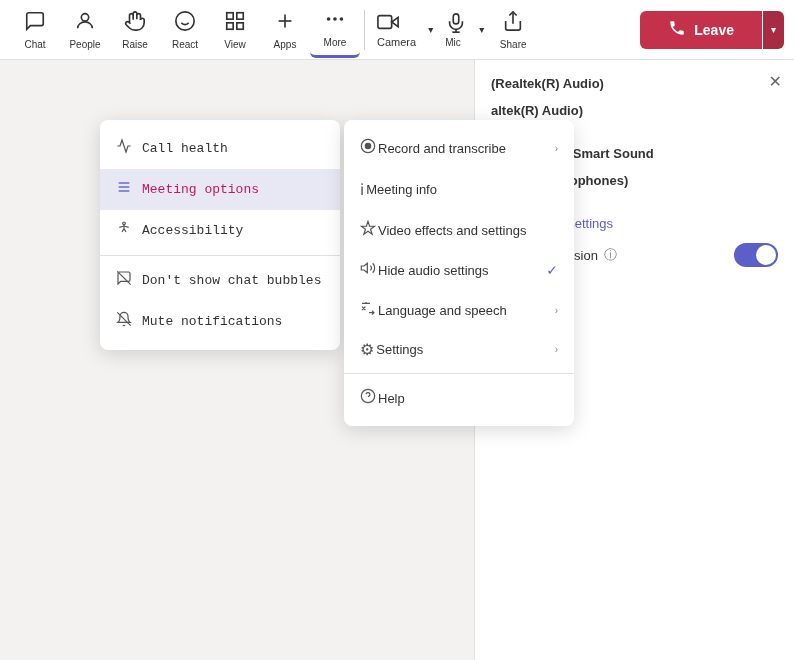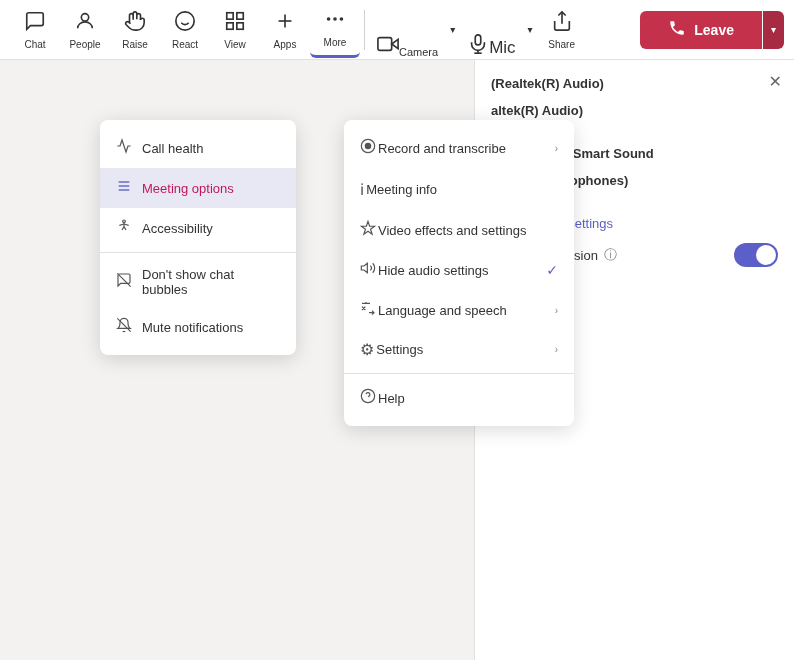--- a/index.html
+++ b/index.html
@@ -47,21 +47,22 @@
       background: #d0d0d0;
       margin: 0 4px;
     }
     .toolbar-split {
       display: flex;
       align-items: center;
       height: 56px;
     }
     .toolbar-split .main-btn {
       display: flex;
-      align-items: flex-end;
+      flex-direction: column;
+      align-items: flex-start;
       justify-content: center;
       padding: 0 8px;
       height: 56px;
       cursor: pointer;
       border-radius: 6px 0 0 6px;
       color: #333;
     }
     .toolbar-split .arrow-btn {
       display: flex;
       align-items: center;
@@ -174,26 +175,27 @@
       height: 20px;
       background: #fff;
       border-radius: 50%;
     }
 
     
     .left-menu {
       position: absolute;
       left: 100px;
       top: 60px;
-      width: 196px;
+      width: 240px;
       background: #fff;
       border-radius: 8px;
       box-shadow: 0 4px 20px rgba(0,0,0,0.15);
       padding: 8px 0;
       z-index: 30;
+      font-family: Liberation Mono, monospace;
     }
     .left-menu-item {
       display: flex;
       align-items: center;
       padding: 10px 16px;
       cursor: pointer;
       color: #333;
       font-size: 13px;
       gap: 10px;
     }
@@ -341,21 +343,21 @@
   <div class="toolbar-split">
     <div class="main-btn">
       <div>
         <svg width="22" height="22" viewBox="0 0 24 24" fill="none" stroke="#333" stroke-width="1.8">
             <rect x="9" y="2" width="6" height="11" rx="3"></rect>
             <path d="M19 10v2a7 7 0 0 1-14 0v-2"></path>
             <line x1="12" y1="19" x2="12" y2="22"></line>
             <line x1="8" y1="22" x2="16" y2="22"></line>
           </svg>
       </div>
-      <span style="font-size:17px;color:#333">Mic</span>
+      <span style="font-size:10px;color:#333">Mic</span>
     </div>
     <div class="arrow-btn">▾</div>
   </div>
 
   <div class="toolbar-item">
     <div class="icon">
       <svg width="22" height="22" viewBox="0 0 24 24" fill="none" stroke="#333" stroke-width="1.8">
           <path d="M4 12v8a2 2 0 0 0 2 2h12a2 2 0 0 0 2-2v-8"></path>
           <polyline points="16 6 12 2 8 6"></polyline>
           <line x1="12" y1="2" x2="12" y2="15"></line>

